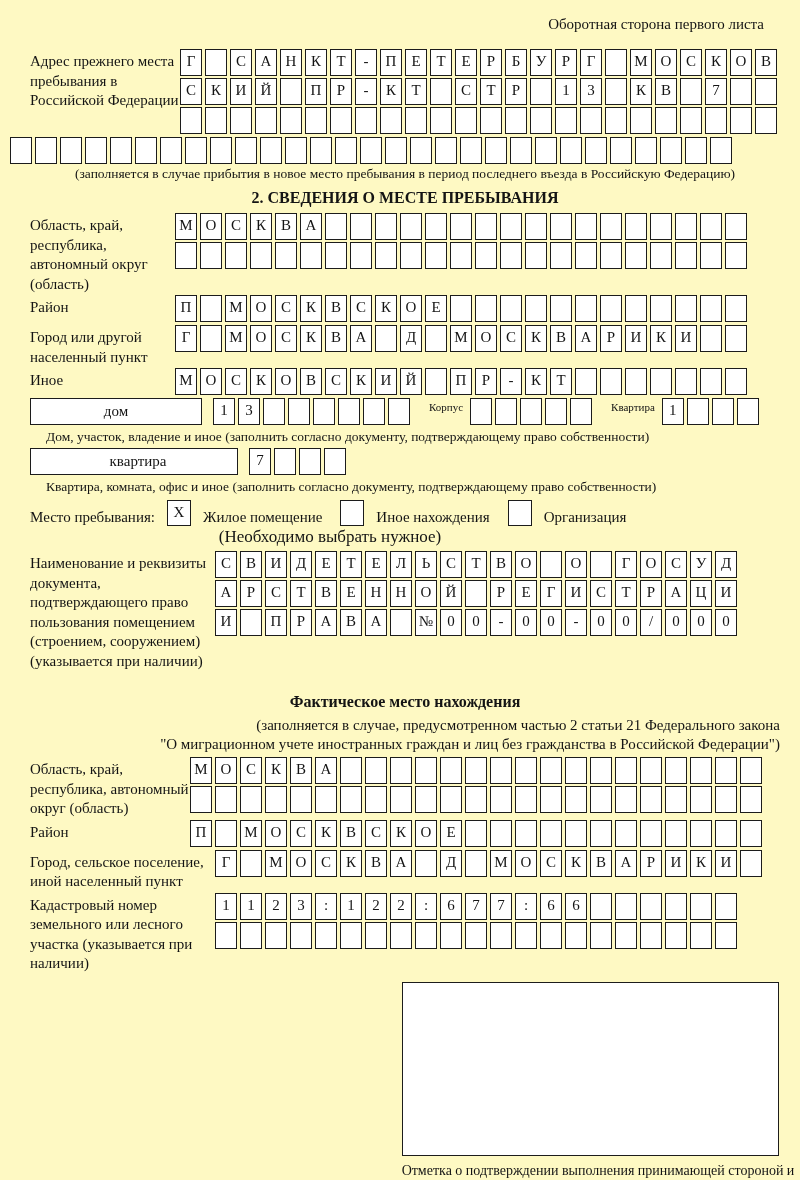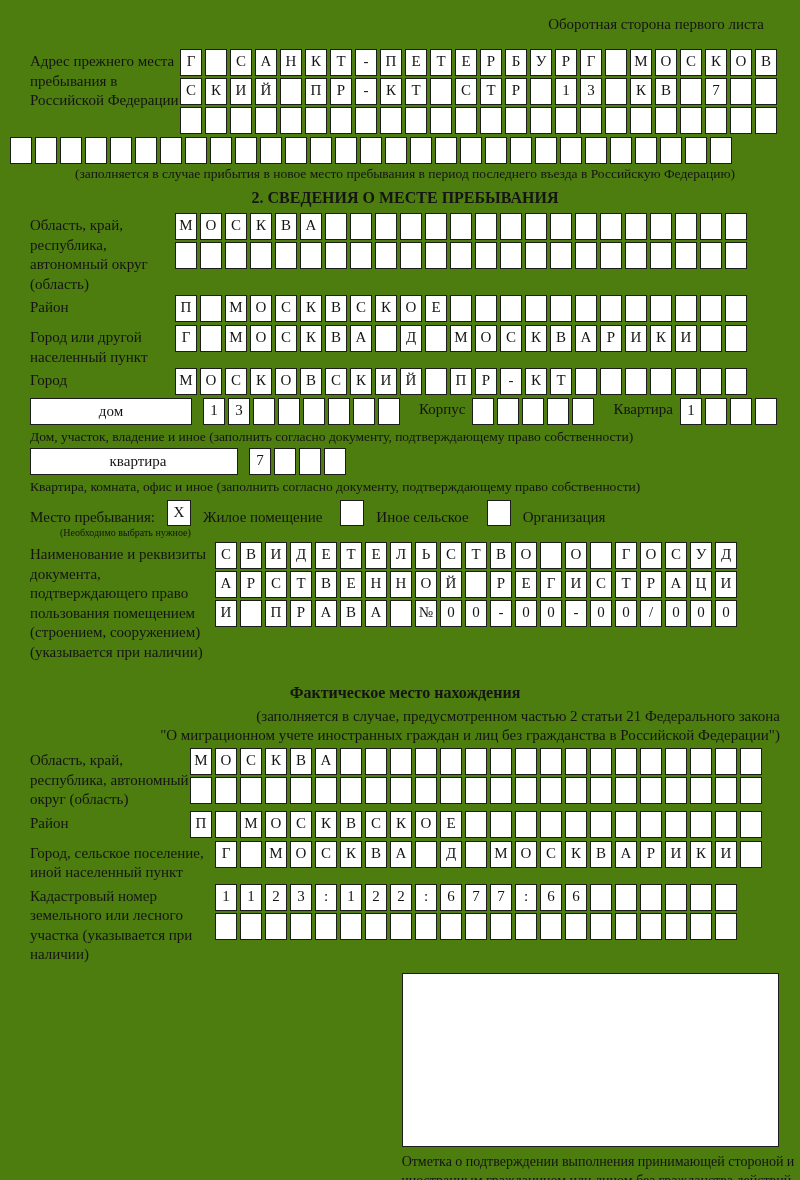--- a/index.html
+++ b/index.html
@@ -1,47 +1,47 @@
 <!DOCTYPE html>
 <html><head>
 <meta charset="utf-8">
 <style>
   html,body { margin:0; padding:0; background:#fff; }
   .page {
     position:relative; width:800px; height:1180px; box-sizing:border-box;
-    padding:16px 20px 0 30px; background:#4d7c0f; color:#141414;
+    padding:16px 20px 0 30px; background:#fef9c3; color:#141414;
     font-family:"Liberation Serif","DejaVu Serif",serif; overflow:hidden;
   }
   .hdr { text-align:right; font-size:15px; padding-right:16px; margin-bottom:16px; }
 
   .frow { display:flex; align-items:flex-start; margin-bottom:1px; }
   .flabel { font-size:15px; line-height:1.3; padding-top:3px; }
   .w150 { flex:0 0 150px; } .w145 { flex:0 0 145px; } .w160 { flex:0 0 160px; } .w185 { flex:0 0 185px; }
 
   .cellrow { white-space:nowrap; height:27px; margin-bottom:2px; }
   .cell {
     display:inline-block; box-sizing:border-box; width:22px; height:27px;
     border:1.5px solid #1c1c1c; margin-right:3px; text-align:center;
     font-size:15px; line-height:23px; vertical-align:top; background:#fff;
   }
   .fullrow { margin-left:-20px; margin-top:1px; }
 
-  .note { font-size:13.5px; text-align:center; margin:2px 0 3px; }
+  .note { font-size:13.5px; text-align:center; margin:2px 16px 3px; }
   .title { font-size:16px; font-weight:bold; text-align:center; margin:7px 0 6px; }
 
   .inlinerow { display:flex; align-items:flex-start; margin:1px 0 2px; }
   .widebox { box-sizing:border-box; height:27px; border:1.5px solid #1c1c1c; text-align:center; font-size:15px; line-height:24px; background:#fff; }
   .dombox { width:172px; margin-right:11px;text-align:center; }
   .kvbox  { width:208px; margin-right:11px;padding-left:8px; }
-  .inlbl  { font-size:15px; margin:3px 7px 0 16px; }
+  .inlbl  { font-size:11px; margin:3px 7px 0 16px; }
 
   .stayrow { display:flex; align-items:flex-end; margin-top:5px; font-size:15px; }
   .chk { display:inline-block; box-sizing:border-box; width:24px; height:26px; border:1.5px solid #1c1c1c; text-align:center; line-height:23px; font-size:15px; margin:0 12px; background:#fff; }
   .chk.gap { margin-left:18px; }
-  .stay-note { font-size:10px; width:540px; margin:1px 0 4px 30px; }
+  .stay-note { font-size:17px; text-align:center; width:540px; margin:1px 0 4px 30px; }
 
   .subnote { font-size:15px; text-align:right; margin:0 0 2px; }
   .stamp-wrap { margin-left:358px; width:420px; margin-top:8px; }
   .bigbox { width:375px; height:172px; border:1.6px solid #1c1c1c; margin-left:14px; background:#fff; }
   .stamp-note { font-size:14px; text-align:center; margin-top:5px; line-height:1.4; }
 </style>
 </head>
 <body>
 
 <div class="page">
@@ -73,21 +73,21 @@
     <div class="flabel w145">Район</div>
     <div class="cellrow"><span class="cell">П</span><span class="cell"></span><span class="cell">М</span><span class="cell">О</span><span class="cell">С</span><span class="cell">К</span><span class="cell">В</span><span class="cell">С</span><span class="cell">К</span><span class="cell">О</span><span class="cell">Е</span><span class="cell"></span><span class="cell"></span><span class="cell"></span><span class="cell"></span><span class="cell"></span><span class="cell"></span><span class="cell"></span><span class="cell"></span><span class="cell"></span><span class="cell"></span><span class="cell"></span><span class="cell"></span></div>
   </div>
 
   <div class="frow">
     <div class="flabel w145">Город или другой населенный пункт</div>
     <div class="cellrow"><span class="cell">Г</span><span class="cell"></span><span class="cell">М</span><span class="cell">О</span><span class="cell">С</span><span class="cell">К</span><span class="cell">В</span><span class="cell">А</span><span class="cell"></span><span class="cell">Д</span><span class="cell"></span><span class="cell">М</span><span class="cell">О</span><span class="cell">С</span><span class="cell">К</span><span class="cell">В</span><span class="cell">А</span><span class="cell">Р</span><span class="cell">И</span><span class="cell">К</span><span class="cell">И</span><span class="cell"></span><span class="cell"></span></div>
   </div>
 
   <div class="frow">
-    <div class="flabel w145">Город</div>
+    <div class="flabel w145">Иное</div>
     <div class="cellrow"><span class="cell">М</span><span class="cell">О</span><span class="cell">С</span><span class="cell">К</span><span class="cell">О</span><span class="cell">В</span><span class="cell">С</span><span class="cell">К</span><span class="cell">И</span><span class="cell">Й</span><span class="cell"></span><span class="cell">П</span><span class="cell">Р</span><span class="cell">-</span><span class="cell">К</span><span class="cell">Т</span><span class="cell"></span><span class="cell"></span><span class="cell"></span><span class="cell"></span><span class="cell"></span><span class="cell"></span><span class="cell"></span></div>
   </div>
 
   <div class="inlinerow">
     <span class="widebox dombox">дом</span>
     <span class="cellrow"><span class="cell">1</span><span class="cell">3</span><span class="cell"></span><span class="cell"></span><span class="cell"></span><span class="cell"></span><span class="cell"></span><span class="cell"></span></span>
     <span class="inlbl">Корпус</span>
     <span class="cellrow"><span class="cell"></span><span class="cell"></span><span class="cell"></span><span class="cell"></span><span class="cell"></span></span>
     <span class="inlbl">Квартира</span>
     <span class="cellrow"><span class="cell">1</span><span class="cell"></span><span class="cell"></span><span class="cell"></span></span>
@@ -98,21 +98,21 @@
     <span class="widebox kvbox">квартира</span>
     <span class="cellrow"><span class="cell">7</span><span class="cell"></span><span class="cell"></span><span class="cell"></span></span>
   </div>
   <div class="note" style="text-align:left;">Квартира, комната, офис и иное (заполнить согласно документу, подтверждающему право собственности)</div>
 
   <div class="stayrow">
     <span>Место пребывания:</span>
     <span class="chk">X</span>
     <span>Жилое помещение</span>
     <span class="chk gap"></span>
-    <span>Иное сельское</span>
+    <span>Иное нахождения</span>
     <span class="chk gap"></span>
     <span>Организация</span>
   </div>
   <div class="stay-note">(Необходимо выбрать нужное)</div>
 
   <div class="frow">
     <div class="flabel w185">Наименование и реквизиты документа, подтверждающего право пользования помещением (строением, сооружением) (указывается при наличии)</div>
     <div>
       <div class="cellrow"><span class="cell">С</span><span class="cell">В</span><span class="cell">И</span><span class="cell">Д</span><span class="cell">Е</span><span class="cell">Т</span><span class="cell">Е</span><span class="cell">Л</span><span class="cell">Ь</span><span class="cell">С</span><span class="cell">Т</span><span class="cell">В</span><span class="cell">О</span><span class="cell"></span><span class="cell">О</span><span class="cell"></span><span class="cell">Г</span><span class="cell">О</span><span class="cell">С</span><span class="cell">У</span><span class="cell">Д</span></div>
       <div class="cellrow"><span class="cell">А</span><span class="cell">Р</span><span class="cell">С</span><span class="cell">Т</span><span class="cell">В</span><span class="cell">Е</span><span class="cell">Н</span><span class="cell">Н</span><span class="cell">О</span><span class="cell">Й</span><span class="cell"></span><span class="cell">Р</span><span class="cell">Е</span><span class="cell">Г</span><span class="cell">И</span><span class="cell">С</span><span class="cell">Т</span><span class="cell">Р</span><span class="cell">А</span><span class="cell">Ц</span><span class="cell">И</span></div>

